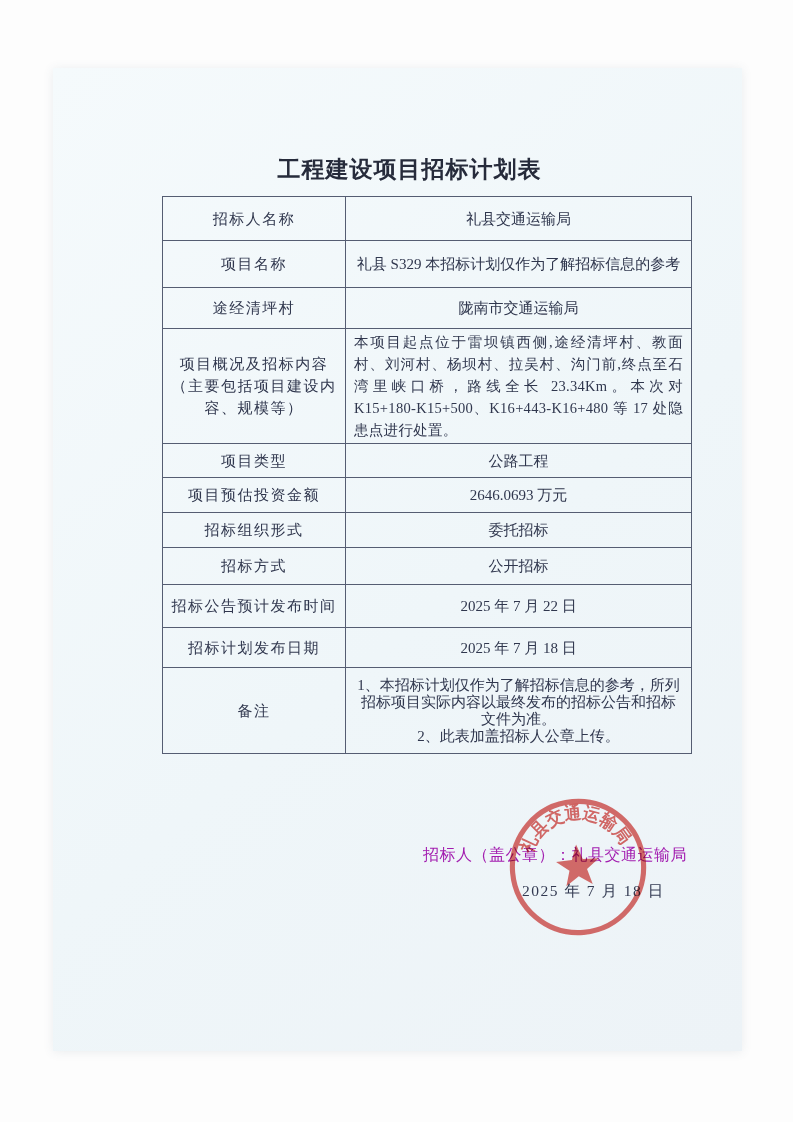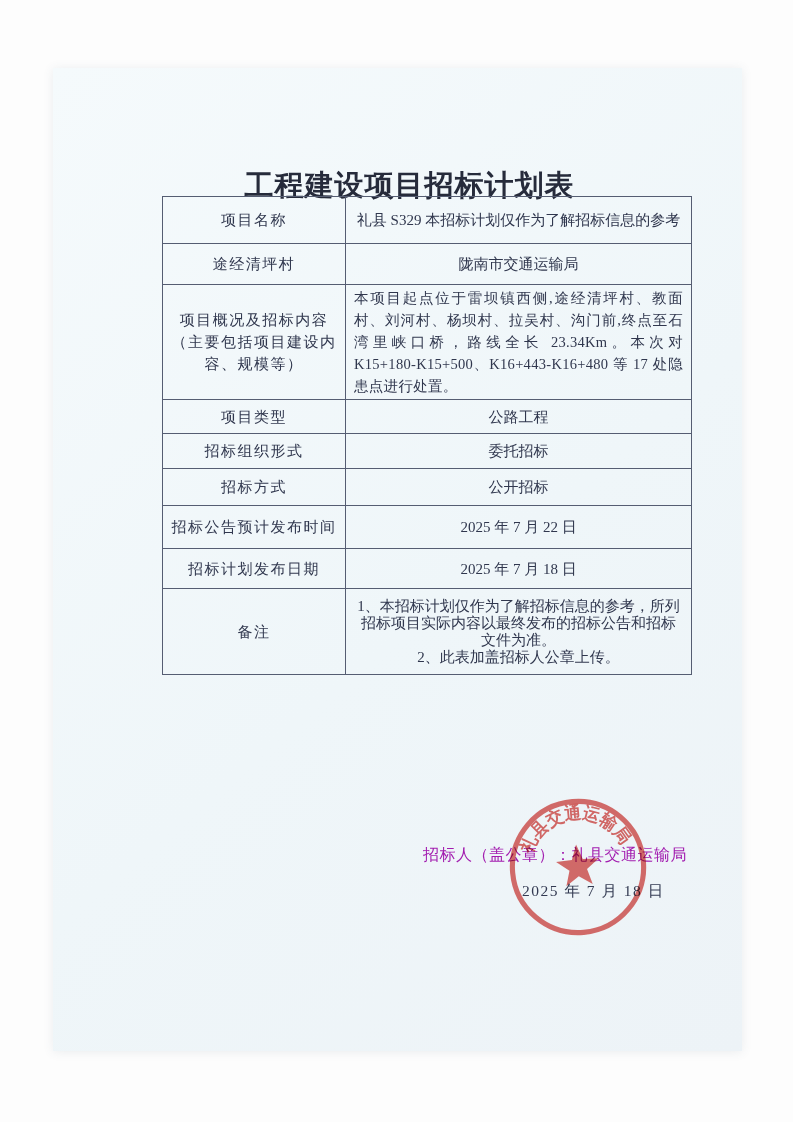--- a/index.html
+++ b/index.html
@@ -8,23 +8,22 @@
     background:#fdfdfd;
     font-family:"Liberation Serif","DejaVu Serif",serif;
   }
   .paper{
     position:absolute;left:53px;top:68px;width:689px;height:983px;
     background:linear-gradient(140deg,#f5fafc 0%,#eff6f9 55%,#edf3f7 100%);
     box-shadow:0 1px 10px rgba(70,90,110,.10);
   }
   .doc-title{
     position:absolute;left:162px;top:154px;width:495px;
-    text-align:center;font-size:29px;font-weight:bold;color:#262b3b;
+    text-align:center;font-size:23px;font-weight:bold;color:#262b3b;
     letter-spacing:1px;
-    margin-top:12px;
   }
   table.plan{
     position:absolute;left:162px;top:196px;width:495px;
     border-collapse:collapse;table-layout:fixed;color:#30374e;
   }
   table.plan td{
     border:1.5px solid #555d72;padding:2px 8px;font-size:15px;
     vertical-align:middle;line-height:22px;
   }
   td.lbl{width:166px;text-align:center;letter-spacing:1.5px;line-height:21px;}
@@ -55,35 +54,43 @@
 </style>
 </head>
 <body>
 
 <div class="paper"></div>
 
 <div class="doc-title">工程建设项目招标计划表</div>
 
 <table class="plan">
   <tbody>
+      <tr class="r1">
+    <td class="lbl">招标人名称</td>
+    <td class="val">礼县交通运输局</td>
+  </tr>
   <tr class="r2">
     <td class="lbl">项目名称</td>
     <td class="val">礼县 S329 本招标计划仅作为了解招标信息的参考</td>
   </tr>
   <tr class="r3">
     <td class="lbl">途经清坪村</td>
     <td class="val">陇南市交通运输局</td>
   </tr>
   <tr class="r5">
     <td class="lbl">项目概况及招标内容（主要包括项目建设内容、规模等）</td>
     <td class="val long">本项目起点位于雷坝镇西侧,途经清坪村、教面村、刘河村、杨坝村、拉吴村、沟门前,终点至石湾里峡口桥，路线全长 23.34Km。本次对 K15+180-K15+500、K16+443-K16+480 等 17 处隐患点进行处置。</td>
   </tr>
   <tr class="r6">
     <td class="lbl">项目类型</td>
     <td class="val">公路工程</td>
+  </tr>
+  <tr class="r7">
+    <td class="lbl">项目预估投资金额</td>
+    <td class="val">2646.0693 万元</td>
   </tr>
   <tr class="r8">
     <td class="lbl">招标组织形式</td>
     <td class="val">委托招标</td>
   </tr>
   <tr class="r9">
     <td class="lbl">招标方式</td>
     <td class="val">公开招标</td>
   </tr>
   <tr class="r10">

